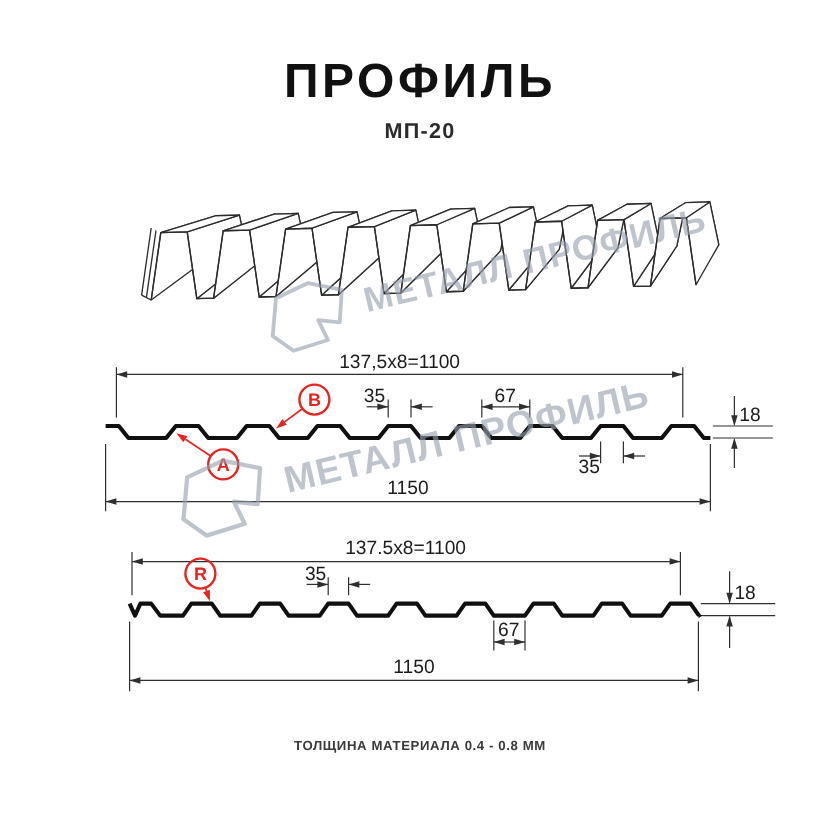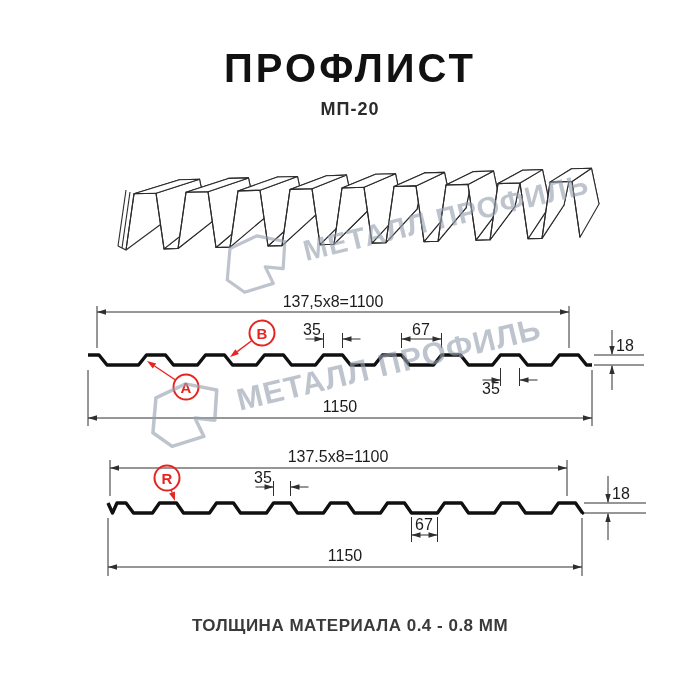--- a/index.html
+++ b/index.html
@@ -3,39 +3,39 @@
 <meta charset="utf-8">
 <style>
   html,body{margin:0;padding:0;background:#fff;}
   #stage{position:relative;width:700px;height:700px;background:#fff;overflow:hidden;
          font-family:"Liberation Sans",sans-serif;}
   .abs{position:absolute;}
   .title{left:0;top:46px;width:700px;text-align:center;font-size:40px;font-weight:700;
          letter-spacing:3px;color:#111;}
   .subtitle{left:0;top:99px;width:700px;text-align:center;font-size:18px;font-weight:700;
          letter-spacing:1px;color:#2b2b2b;}
-  .footer{left:0;top:616px;width:700px;text-align:center;font-size:17px;font-weight:700;
+  .footer{left:0;top:616px;width:700px;text-align:center;font-size:11px;font-weight:700;
          letter-spacing:.5px;color:#3a3a3a;}
   .wm{position:absolute;display:flex;align-items:center;gap:12px;
       transform:rotate(-13.5deg);transform-origin:0 50%;
       color:rgba(150,159,175,.62);font-weight:700;white-space:nowrap;letter-spacing:1px;
       pointer-events:none;}
   #wm1{left:222px;top:243px;font-size:29px;}
   #wm2{left:146px;top:392px;font-size:31px;}
   svg text.dim{font-family:"Liberation Sans",sans-serif;font-size:16px;fill:#1c1c1c;}
   svg text.cot{font-family:"Liberation Sans",sans-serif;font-size:15px;font-weight:700;
                fill:#e62520;text-anchor:middle;}
   svg circle.co{fill:none;stroke:#e62520;stroke-width:2;}
 </style>
 </head>
 <body>
 
 <div id="stage">
 
-  <div class="abs title">ПРОФЛИСТ</div>
+  <div class="abs title">ПРОФИЛЬ</div>
   <div class="abs subtitle">МП-20</div>
 
   <svg class="abs" style="left:0;top:150px" width="700" height="140" viewBox="0 0 700 140">
     <g id="g3d">
         <path d="M 172.0,66.0 L 172.0,66.0 L 179.5,29.8 L 199.5,29.2 L 207.0,65.0 L 221.0,64.6 L 228.5,28.4 L 248.5,27.9 L 256.0,63.6 L 270.0,63.3 L 277.5,27.0 L 297.5,26.5 L 305.0,62.3 L 319.0,61.9 L 326.5,25.7 L 346.5,25.1 L 354.0,60.9 L 368.0,60.5 L 375.5,24.3 L 395.5,23.7 L 403.0,59.5 L 417.0,59.1 L 424.5,22.9 L 444.5,22.4 L 452.0,58.2 L 466.0,57.8 L 473.5,21.6 L 493.5,21.0 L 501.0,56.8 L 515.0,56.4 L 522.5,20.2 L 542.5,19.6 L 550.0,55.4 L 564.0,55.0 L 571.5,18.8 L 591.5,18.3 L 599.0,54.0" fill="none" stroke="#2b2b2b" stroke-width="1.1" stroke-linejoin="round"></path>
         <polygon points="164.0,98.9 178.0,98.5 221.0,64.6 207.0,65.0" fill="#ffffff" stroke="#2b2b2b" stroke-width="1.1" stroke-linejoin="round"></polygon>
         <polygon points="216.0,97.5 230.0,97.1 270.0,63.3 256.0,63.6" fill="#ffffff" stroke="#2b2b2b" stroke-width="1.1" stroke-linejoin="round"></polygon>
         <polygon points="268.0,96.0 282.0,95.6 319.0,61.9 305.0,62.3" fill="#ffffff" stroke="#2b2b2b" stroke-width="1.1" stroke-linejoin="round"></polygon>
         <polygon points="320.0,94.6 334.0,94.2 368.0,60.5 354.0,60.9" fill="#ffffff" stroke="#2b2b2b" stroke-width="1.1" stroke-linejoin="round"></polygon>
         <polygon points="372.0,93.1 386.0,92.7 417.0,59.1 403.0,59.5" fill="#ffffff" stroke="#2b2b2b" stroke-width="1.1" stroke-linejoin="round"></polygon>

